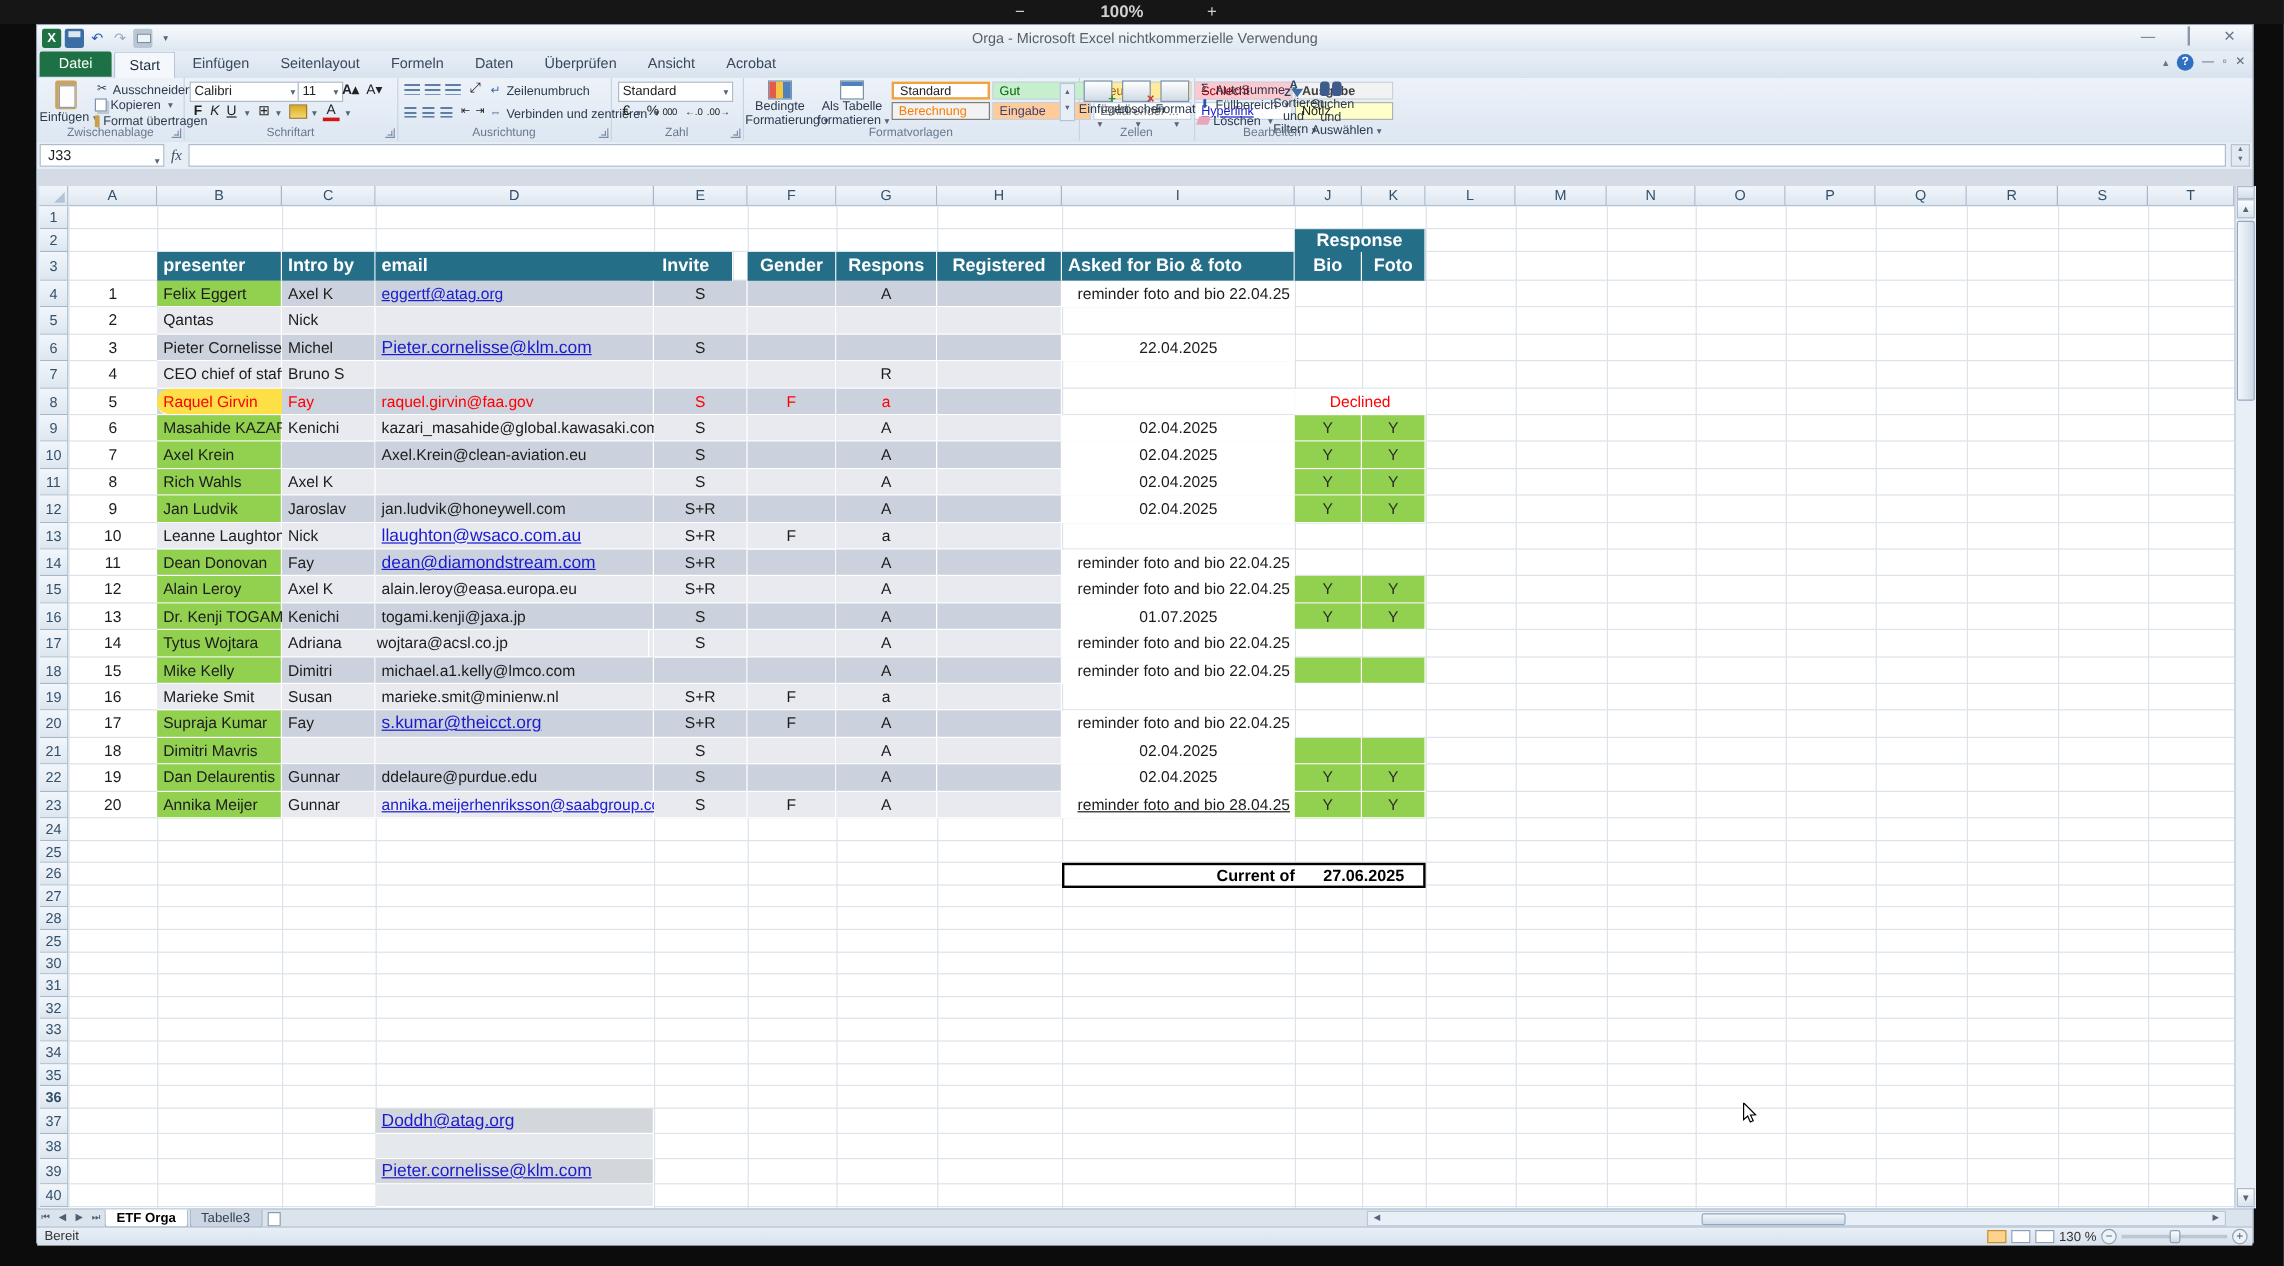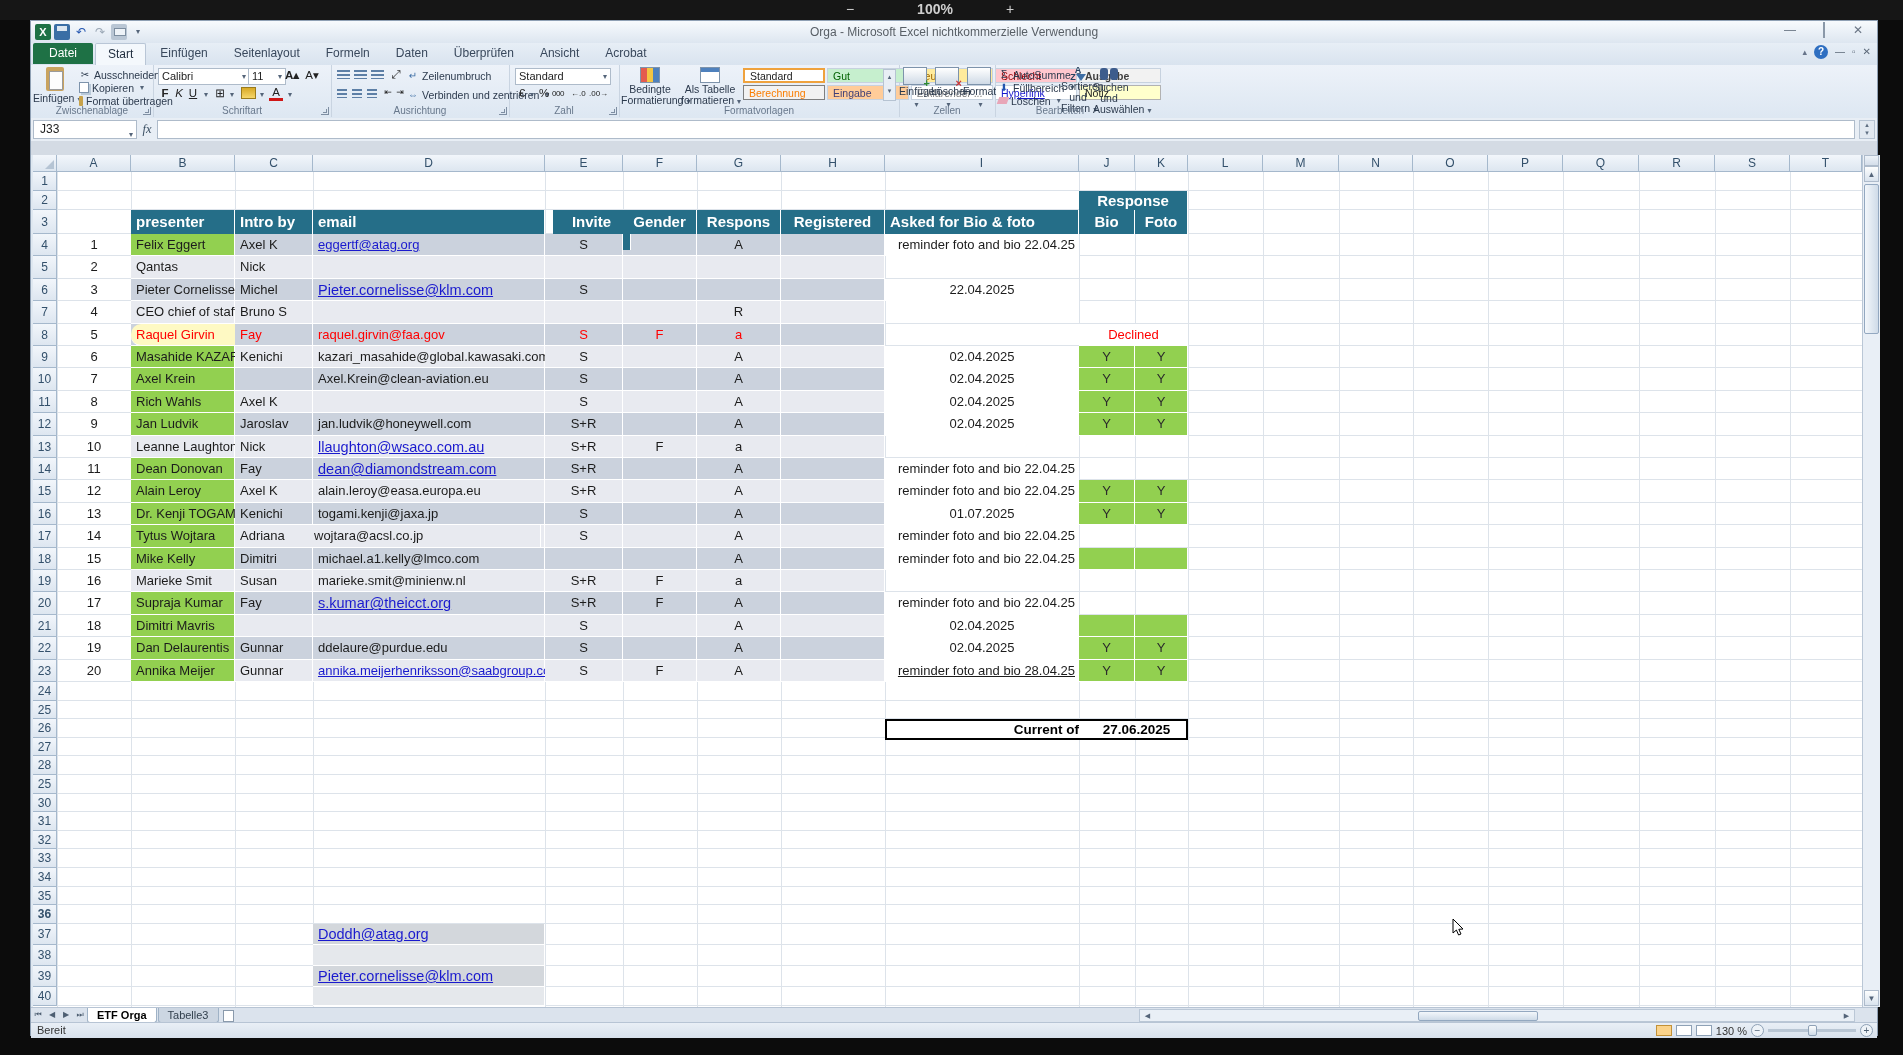--- a/index.html
+++ b/index.html
@@ -600,21 +600,21 @@
         <div class="cell band" style="left: 202px; top: 487.6px; width: 78px; height: 22.4px; line-height: 22.4px; background: rgb(232, 234, 240);"></div>
         <div class="cell band" style="left: 280px; top: 487.6px; width: 232px; height: 22.4px; line-height: 22.4px; background: rgb(232, 234, 240);"></div>
         <div class="cell band" style="left: 512px; top: 487.6px; width: 78px; height: 22.4px; line-height: 22.4px; background: rgb(232, 234, 240);"></div>
         <div class="cell band" style="left: 590px; top: 487.6px; width: 74px; height: 22.4px; line-height: 22.4px; background: rgb(232, 234, 240);"></div>
         <div class="cell band" style="left: 664px; top: 487.6px; width: 84px; height: 22.4px; line-height: 22.4px; background: rgb(232, 234, 240);"></div>
         <div class="cell band" style="left: 748px; top: 487.6px; width: 104px; height: 22.4px; line-height: 22.4px; background: rgb(232, 234, 240);"></div>
         <div class="cell teal cc" style="left: 1046px; top: 19px; width: 109px; height: 19px; line-height: 19px; font-size: 15px;">Response</div>
         <div class="cell teal cl" style="left: 98px; top: 38px; width: 104px; height: 24px; line-height: 24px;">presenter</div>
         <div class="cell teal cl" style="left: 202px; top: 38px; width: 78px; height: 24px; line-height: 24px;">Intro by</div>
         <div class="cell teal cl" style="left: 280px; top: 38px; width: 232px; height: 24px; line-height: 24px;">email</div>
-        <div class="cell teal cc" style="left: 520px; top: 38px; width: 78px; height: 40px; line-height: 24px;">Invite</div>
+        <div class="cell teal cc" style="left: 500px; top: 38px; width: 78px; height: 40px; line-height: 24px;">Invite</div>
         <div class="cell teal cc" style="left: 590px; top: 38px; width: 74px; height: 24px; line-height: 24px;">Gender</div>
         <div class="cell teal cc" style="left: 664px; top: 38px; width: 84px; height: 24px; line-height: 24px;">Respons</div>
         <div class="cell teal cc" style="left: 748px; top: 38px; width: 104px; height: 24px; line-height: 24px;">Registered</div>
         <div class="cell teal cl" style="left: 852px; top: 38px; width: 194px; height: 24px; line-height: 24px;">Asked for Bio &amp; foto</div>
         <div class="cell teal cc" style="left: 1046px; top: 38px; width: 56px; height: 24px; line-height: 24px;">Bio</div>
         <div class="cell teal cc" style="left: 1102px; top: 38px; width: 53px; height: 24px; line-height: 24px;">Foto</div>
         <div class="cell cc" style="left: 24px; top: 62px; width: 74px; height: 22.4px; line-height: 22.4px;">1</div>
         <div class="cell band cl" style="left: 98px; top: 62px; width: 104px; height: 22.4px; line-height: 22.4px; background: rgb(146, 208, 80);">Felix Eggert</div>
         <div class="cell band cl" style="left: 202px; top: 62px; width: 78px; height: 22.4px; line-height: 22.4px; background: rgb(203, 210, 221);">Axel K</div>
         <div class="cell band cl link" style="left: 280px; top: 62px; width: 232px; height: 22.4px; line-height: 22.4px; background: rgb(203, 210, 221);">eggertf@atag.org</div>
@@ -628,21 +628,21 @@
         <div class="cell band cl" style="left: 98px; top: 106.8px; width: 104px; height: 22.4px; line-height: 22.4px; background: rgb(203, 210, 221);">Pieter Cornelisse</div>
         <div class="cell band cl" style="left: 202px; top: 106.8px; width: 78px; height: 22.4px; line-height: 22.4px; background: rgb(203, 210, 221);">Michel</div>
         <div class="cell band cl link big" style="left: 280px; top: 106.8px; width: 232px; height: 22.4px; line-height: 22.4px; background: rgb(203, 210, 221);">Pieter.cornelisse@klm.com</div>
         <div class="cell band cc" style="left: 512px; top: 106.8px; width: 78px; height: 22.4px; line-height: 22.4px; background: rgb(203, 210, 221);">S</div>
         <div class="cell cc" style="left: 852px; top: 106.8px; width: 194px; height: 22.4px; line-height: 22.4px; background: rgb(255, 255, 255);">22.04.2025</div>
         <div class="cell cc" style="left: 24px; top: 129.2px; width: 74px; height: 22.4px; line-height: 22.4px;">4</div>
         <div class="cell band cl" style="left: 98px; top: 129.2px; width: 104px; height: 22.4px; line-height: 22.4px; background: rgb(232, 234, 240);">CEO chief of staff</div>
         <div class="cell band cl" style="left: 202px; top: 129.2px; width: 78px; height: 22.4px; line-height: 22.4px; background: rgb(232, 234, 240);">Bruno S</div>
         <div class="cell band cc" style="left: 664px; top: 129.2px; width: 84px; height: 22.4px; line-height: 22.4px; background: rgb(232, 234, 240);">R</div>
         <div class="cell cc" style="left: 24px; top: 151.6px; width: 74px; height: 22.4px; line-height: 22.4px;">5</div>
-        <div class="cell band cl redtxt" style="left: 98px; top: 151.6px; width: 123px; height: 22.4px; line-height: 22.4px; background: #fef9c3; border-radius: 10px;">Raquel Girvin</div>
+        <div class="cell band cl redtxt" style="left: 98px; top: 151.6px; width: 123px; height: 22.4px; line-height: 22.4px; background: #fde047; border-radius: 10px;">Raquel Girvin</div>
         <div class="cell band cl redtxt" style="left: 202px; top: 151.6px; width: 78px; height: 22.4px; line-height: 22.4px; background: rgb(203, 210, 221);">Fay</div>
         <div class="cell band cl redtxt" style="left: 280px; top: 151.6px; width: 232px; height: 22.4px; line-height: 22.4px; background: rgb(203, 210, 221);">raquel.girvin@faa.gov</div>
         <div class="cell band cc redtxt" style="left: 512px; top: 151.6px; width: 78px; height: 22.4px; line-height: 22.4px; background: rgb(203, 210, 221);">S</div>
         <div class="cell band cc redtxt" style="left: 590px; top: 151.6px; width: 74px; height: 22.4px; line-height: 22.4px; background: rgb(203, 210, 221);">F</div>
         <div class="cell band cc redtxt" style="left: 664px; top: 151.6px; width: 84px; height: 22.4px; line-height: 22.4px; background: rgb(203, 210, 221);">a</div>
         <div class="cell cc redtxt" style="left: 1046px; top: 151.6px; width: 109px; height: 22.4px; line-height: 22.4px; background: rgb(255, 255, 255);">Declined</div>
         <div class="cell cc" style="left: 24px; top: 174px; width: 74px; height: 22.4px; line-height: 22.4px;">6</div>
         <div class="cell band cl" style="left: 98px; top: 174px; width: 104px; height: 22.4px; line-height: 22.4px; background: rgb(146, 208, 80);">Masahide KAZARI</div>
         <div class="cell band cl" style="left: 202px; top: 174px; width: 78px; height: 22.4px; line-height: 22.4px; background: rgb(232, 234, 240);">Kenichi</div>
         <div class="cell band cl" style="left: 280px; top: 174px; width: 232px; height: 22.4px; line-height: 22.4px; background: rgb(232, 234, 240);">kazari_masahide@global.kawasaki.com</div>

